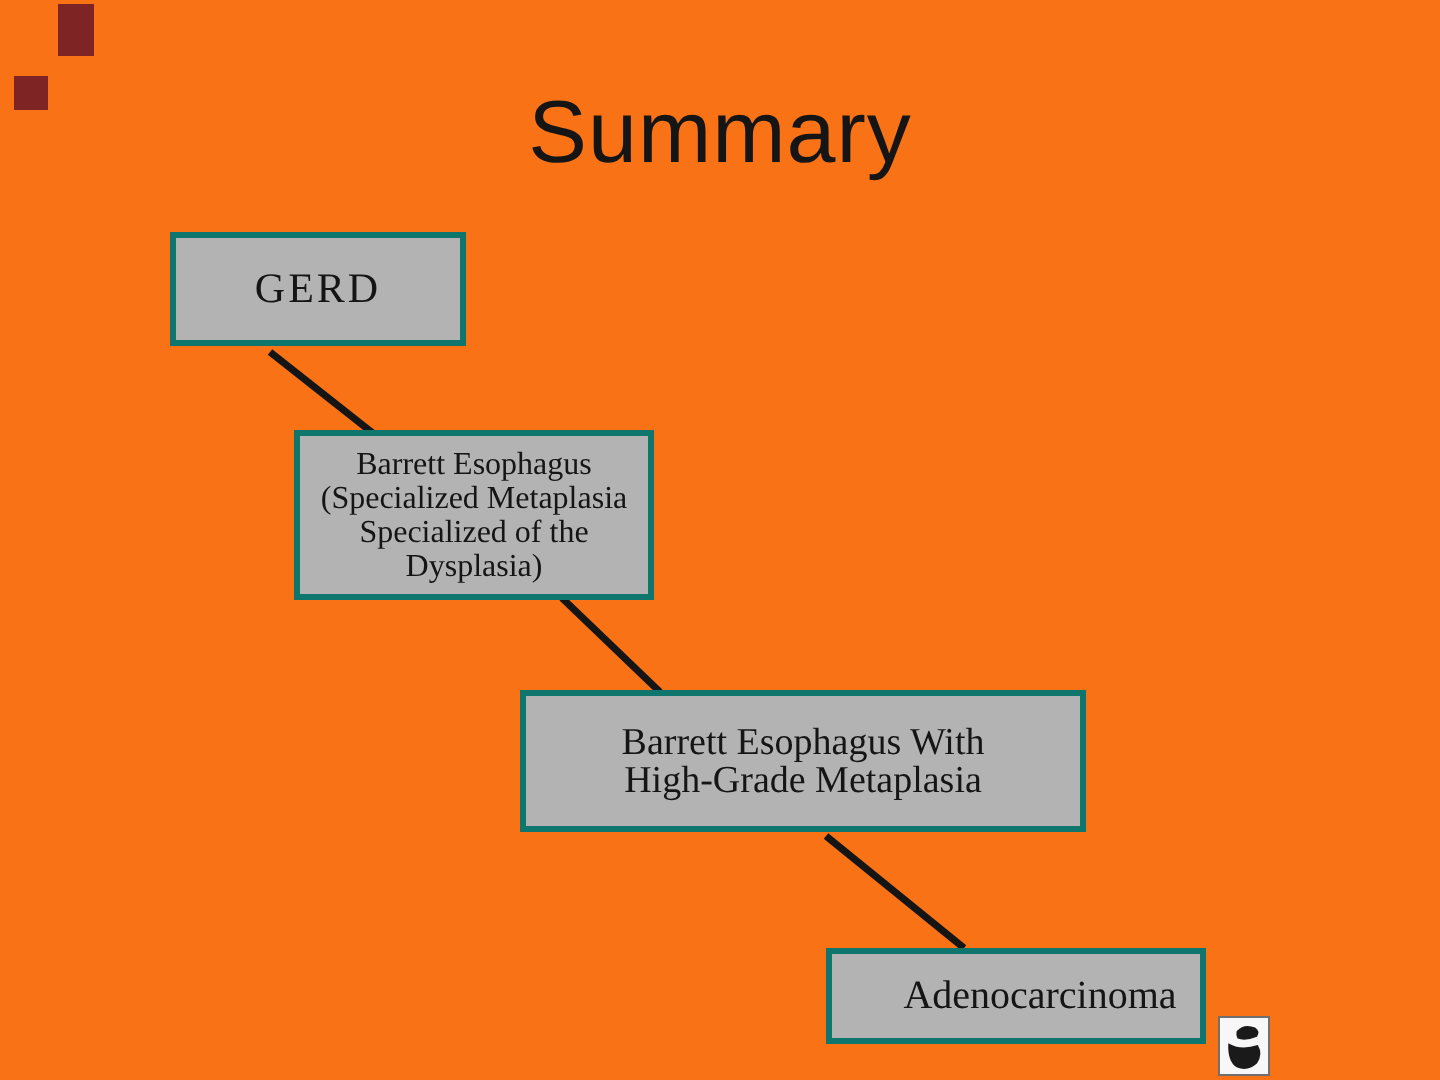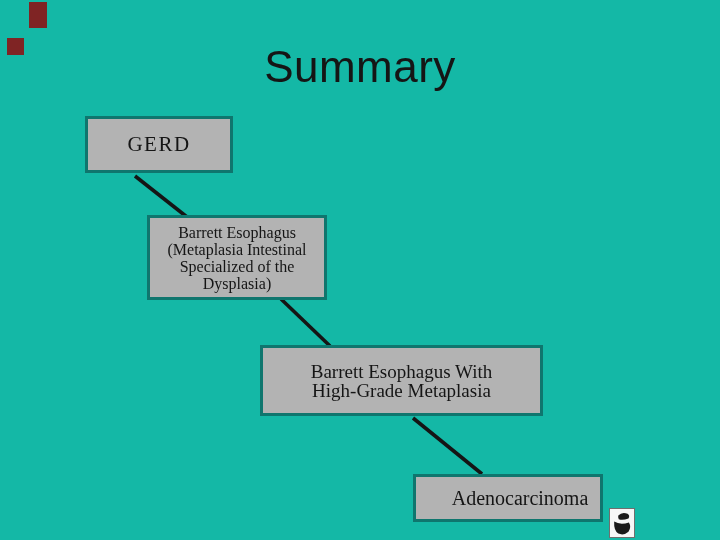--- a/index.html
+++ b/index.html
@@ -1,20 +1,20 @@
 <!DOCTYPE html>
 <html><head>
 <meta charset="utf-8">
 <style>
   html, body { margin: 0; padding: 0; background: #ffffff; }
   .slide {
     position: relative;
     width: 720px;
     height: 540px;
-    background: #14b8a6;
+    background: #f97316;
     overflow: hidden;
     font-family: "Liberation Serif", serif;
   }
   .deco-square { position: absolute; }
   .deco-square.sq-top  { left: 29px; top: 2px;  width: 18px; height: 26px; }
   .deco-square.sq-left { left: 7px;  top: 38px; width: 17px; height: 17px; }
 
   .title {
     position: absolute;
     left: 0; top: 42px;
@@ -89,21 +89,21 @@
     <line x1="281" y1="299" x2="330" y2="346" stroke="#151515" stroke-width="3.6"></line>
     <line x1="413" y1="418" x2="482" y2="474" stroke="#151515" stroke-width="3.6"></line>
   </svg>
 
   <div class="node node-gerd" style="background-color: rgb(179, 179, 179); color: rgb(21, 21, 21);">
     <div>GERD</div>
   </div>
 
   <div class="node node-barrett" style="background-color: rgb(179, 179, 179); color: rgb(21, 21, 21);">
     <div>Barrett Esophagus</div>
-    <div>(Metaplasia Intestinal</div>
+    <div>(Specialized Metaplasia</div>
     <div>Specialized of the</div>
     <div>Dysplasia)</div>
   </div>
 
   <div class="node node-dysplasia" style="background-color: rgb(179, 179, 179); color: rgb(21, 21, 21);">
     <div>Barrett Esophagus With</div>
     <div>High-Grade Metaplasia</div>
   </div>
 
   <div class="node node-adeno" style="background-color: rgb(179, 179, 179); color: rgb(21, 21, 21); padding-left: 24px;">

